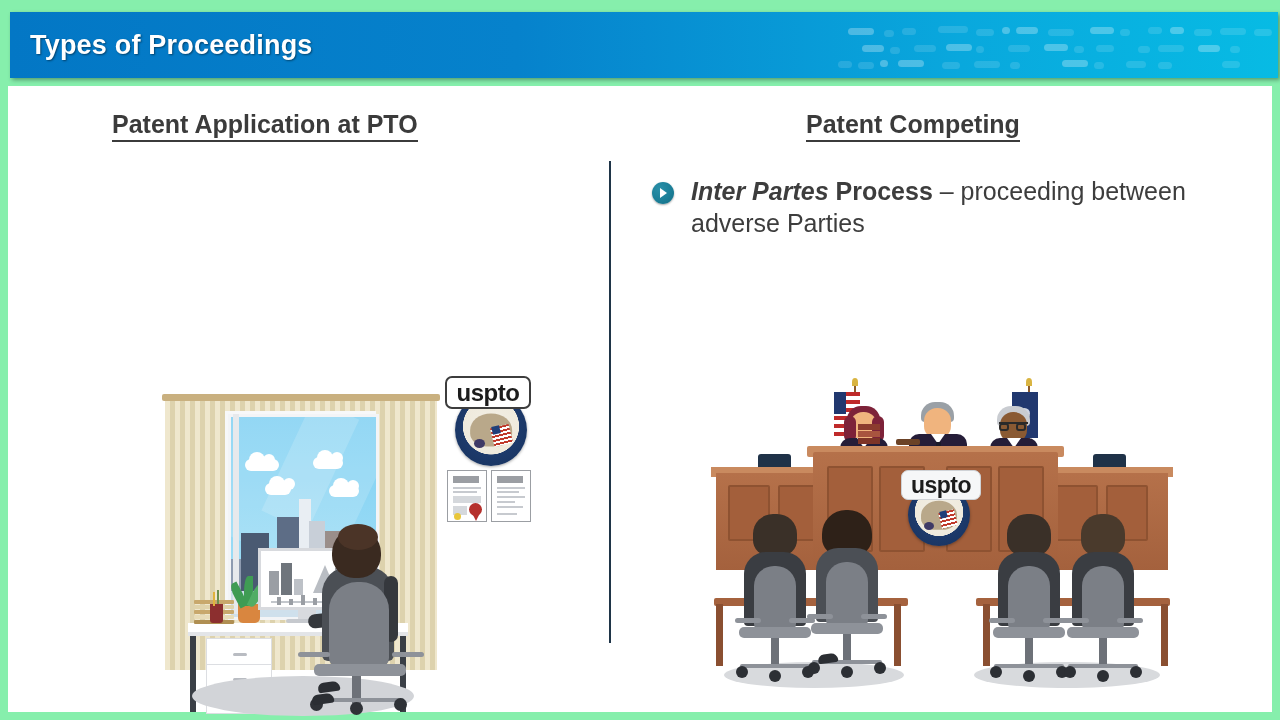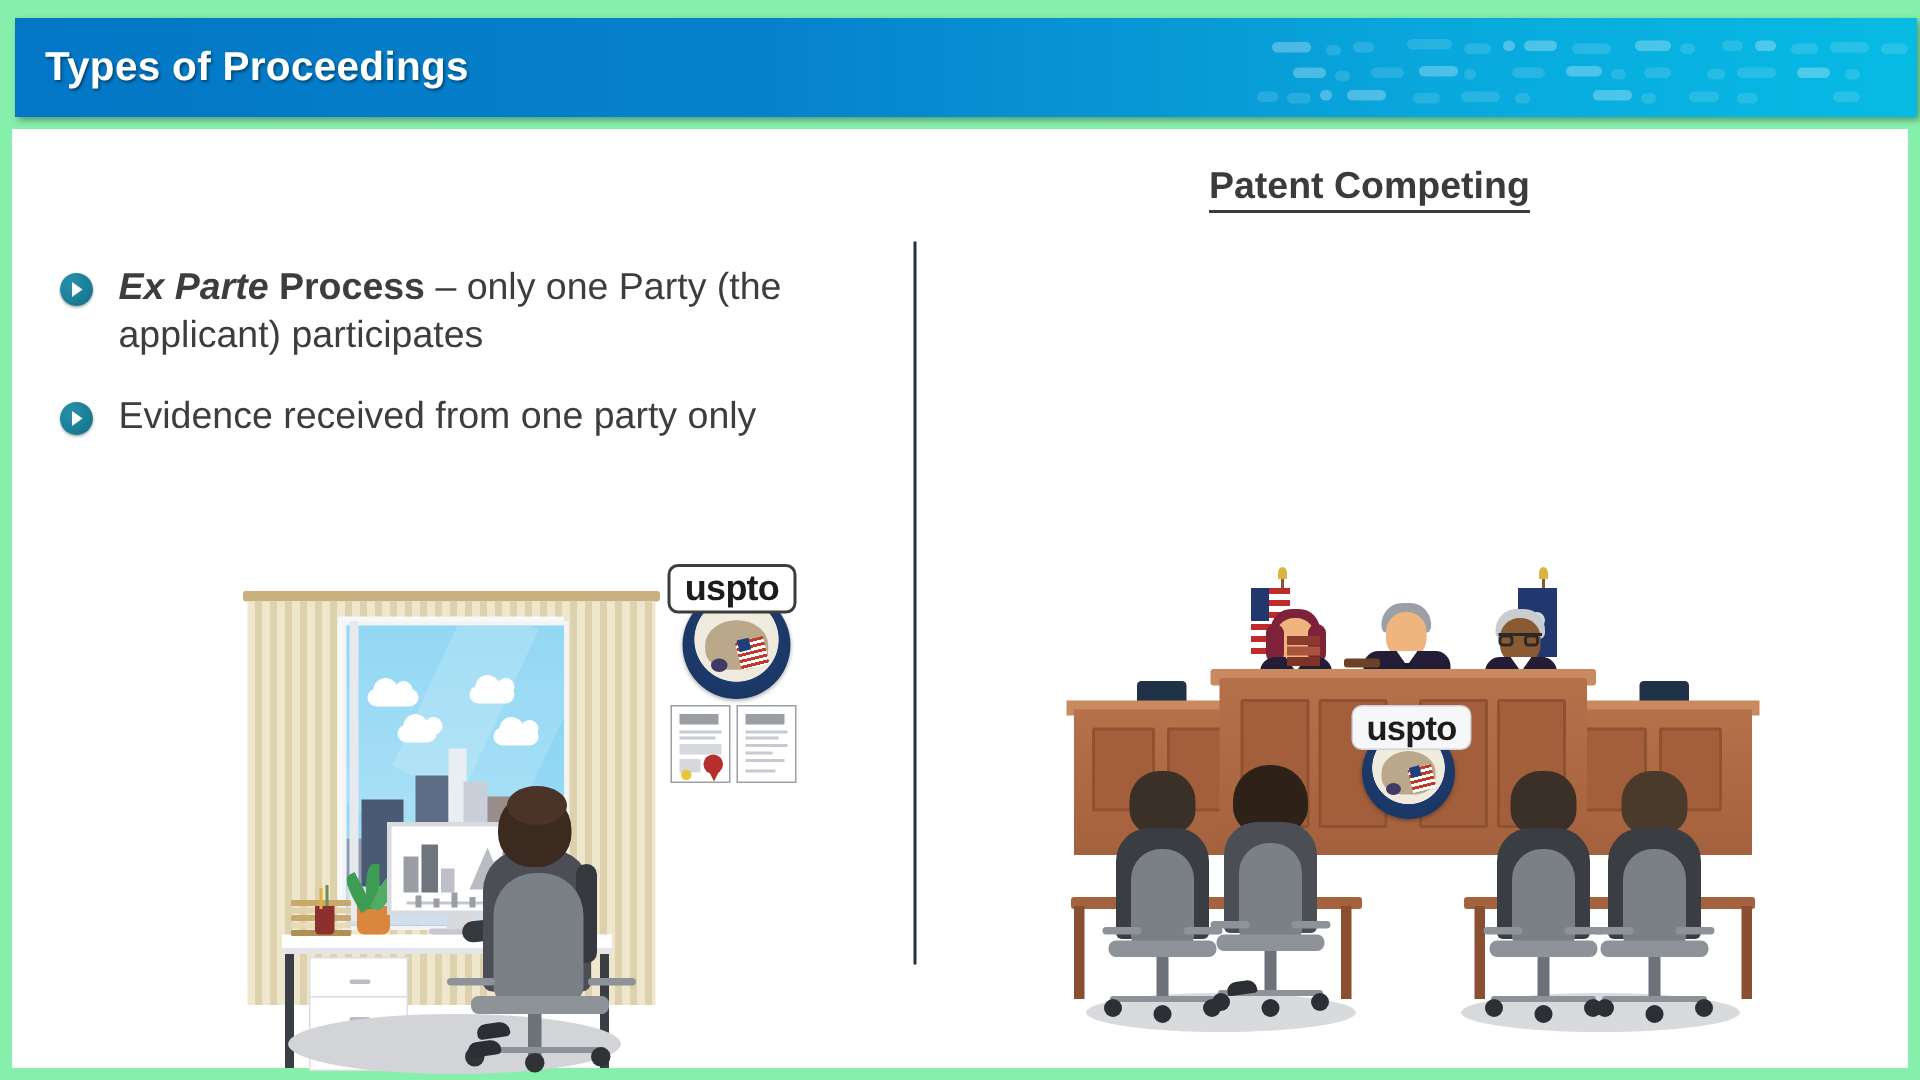--- a/index.html
+++ b/index.html
@@ -240,35 +240,30 @@
       <i class="f" style="left:340px;top:50px;width:14px;"></i>
       <i class="f" style="left:404px;top:49px;width:18px;"></i>
     </div>
     <div class="header-title">Types of Proceedings</div>
   </div>
 
   <div class="slide-body"></div>
 
   <div class="divider"></div>
 
-
-  <div class="bullets" id="bullets-left">
+  <div class="col-head" id="head-left">Patent Application at PTO</div>
+
+
+  <div class="col-head" id="head-right">Patent Competing</div>
+
+  <div class="bullets" id="bullets-right">
     <div class="bullet">
       <span class="bullet-icon"></span>
-      <span class="bullet-text"><i>Ex Parte</i><b> Process</b><span> – only one Party (the applicant) participates</span></span>
-    </div>
-    <div class="bullet">
-      <span class="bullet-icon"></span>
-      <span class="bullet-text"><span>Evidence received from one party only</span></span>
-    </div>
-  </div>
-
-  <div class="col-head" id="head-right">Patent Competing</div>
-
-  <div class="bullets" id="bullets-right">
+      <span class="bullet-text"><i>Inter Partes</i><b> Process</b><span> – proceeding between adverse Parties</span></span>
+    </div>
   </div>
 
   <div class="art-office">
 
     <div class="of-curtain-rod"></div>
     <div class="of-curtains"></div>
 
     <div class="of-frame"></div>
     <div class="of-window">
       <div class="of-sky">

